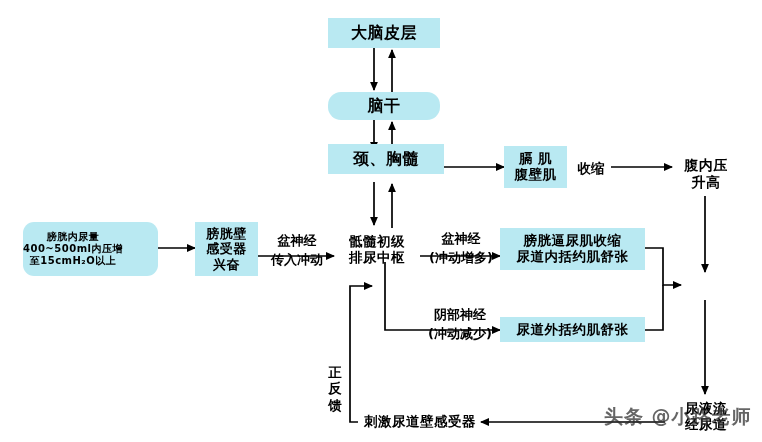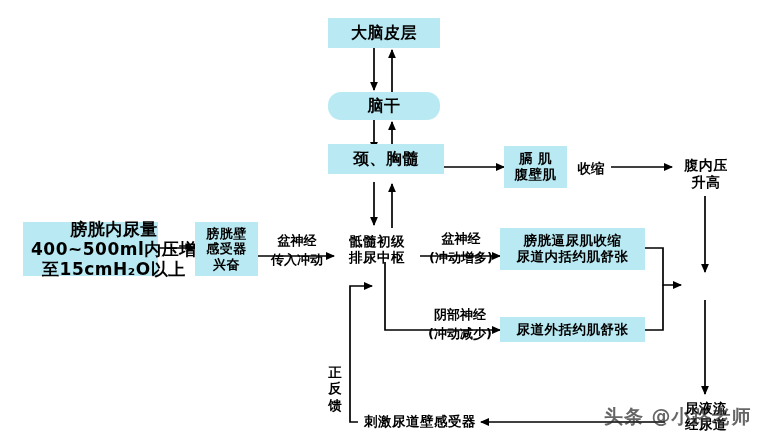--- a/index.html
+++ b/index.html
@@ -96,21 +96,21 @@
       <path d="M358,422 L350,422 L350,286 L372,286" marker-end="url(#ah)"></path>
     </g>
   </svg>
 
   <div class="node boxed" style="left:328px;top:18px;width:112px;height:30px;font-size:16px;">大脑皮层</div>
 
   <div class="node boxed" style="left:328px;top:92px;width:112px;height:28px;font-size:16px;border-radius:13px;">脑干</div>
 
   <div class="node boxed" style="left:328px;top:144px;width:116px;height:30px;font-size:16px;">颈、胸髓</div>
 
-  <div class="node boxed" style="left:23px;top:222px;width:135px;height:54px;font-size:17px;align-items:flex-start;padding-left:8px;">膀胱内尿量
+  <div class="node boxed" style="left:23px;top:222px;width:135px;height:54px;font-size:10px;align-items:flex-start;border-radius:11px;">膀胱内尿量
 400~500ml内压增
 至15cmH₂O以上</div>
 
   <div class="node boxed" style="left:195px;top:222px;width:63px;height:54px;font-size:13px;">膀胱壁
 感受器
 兴奋</div>
 
   <div class="node plain" style="left:334px;top:230px;width:86px;height:40px;font-size:13.5px;">骶髓初级
 排尿中枢</div>
 

